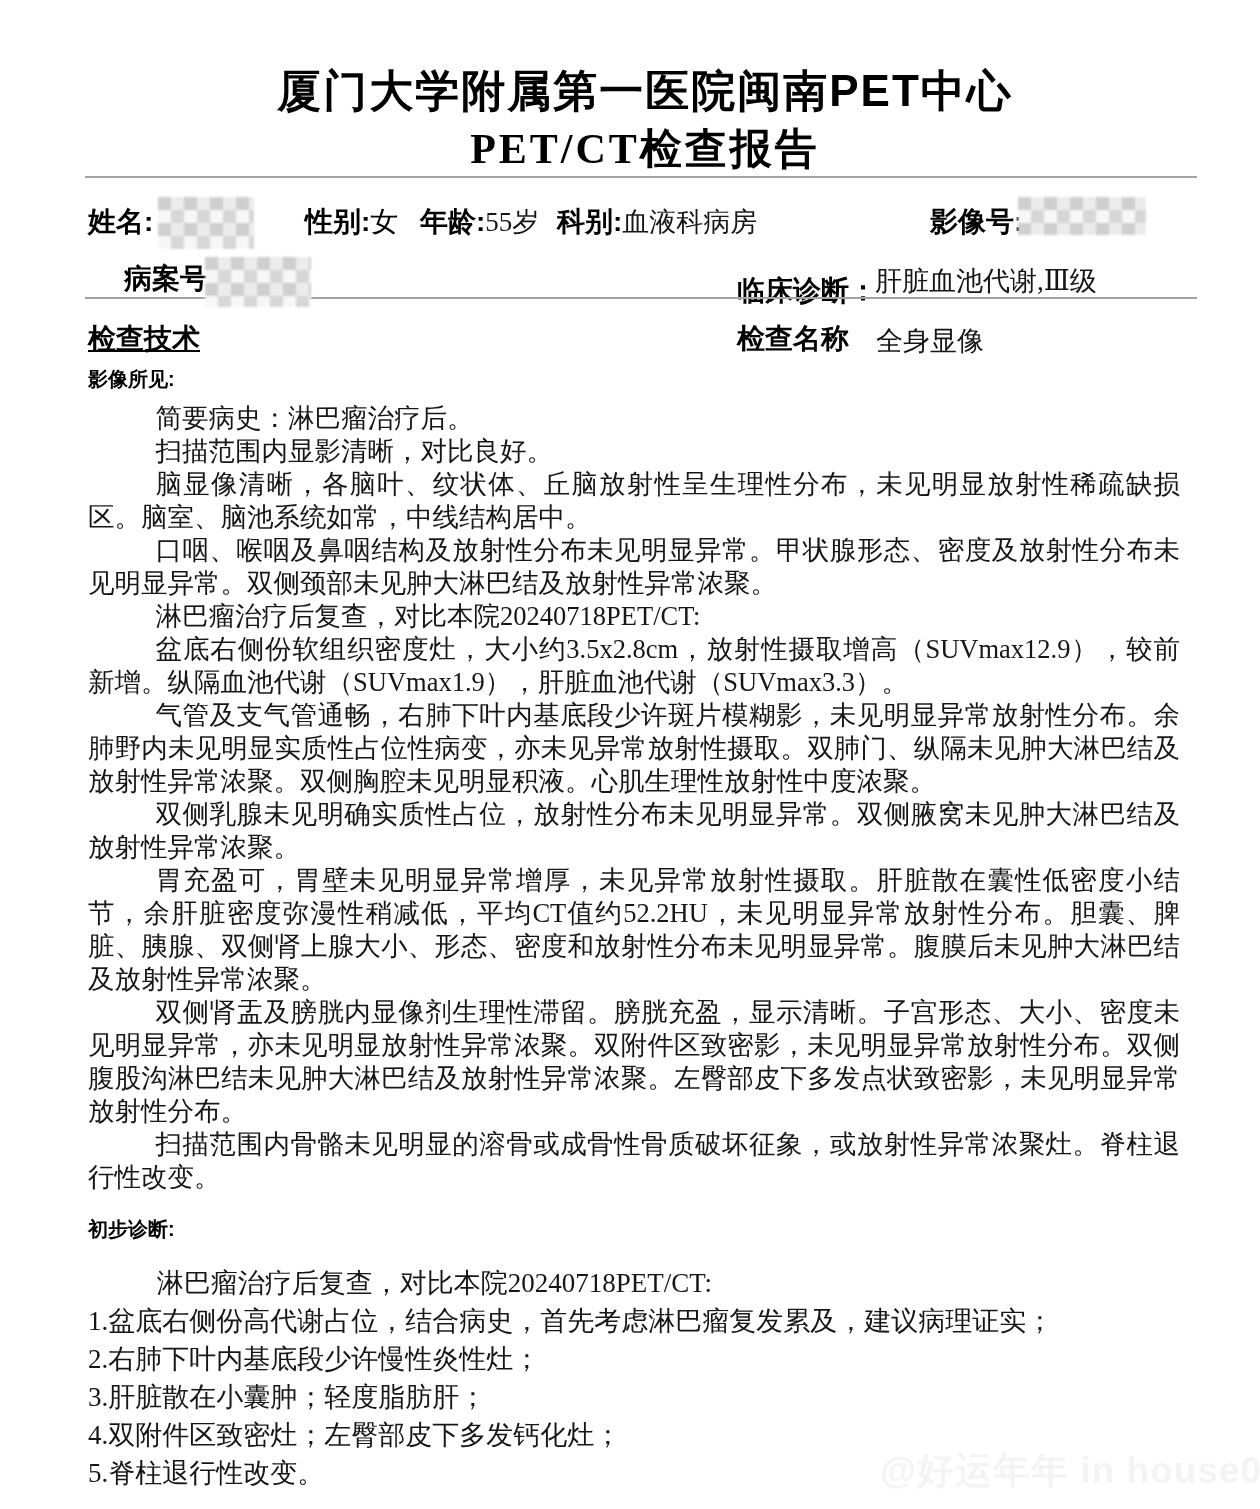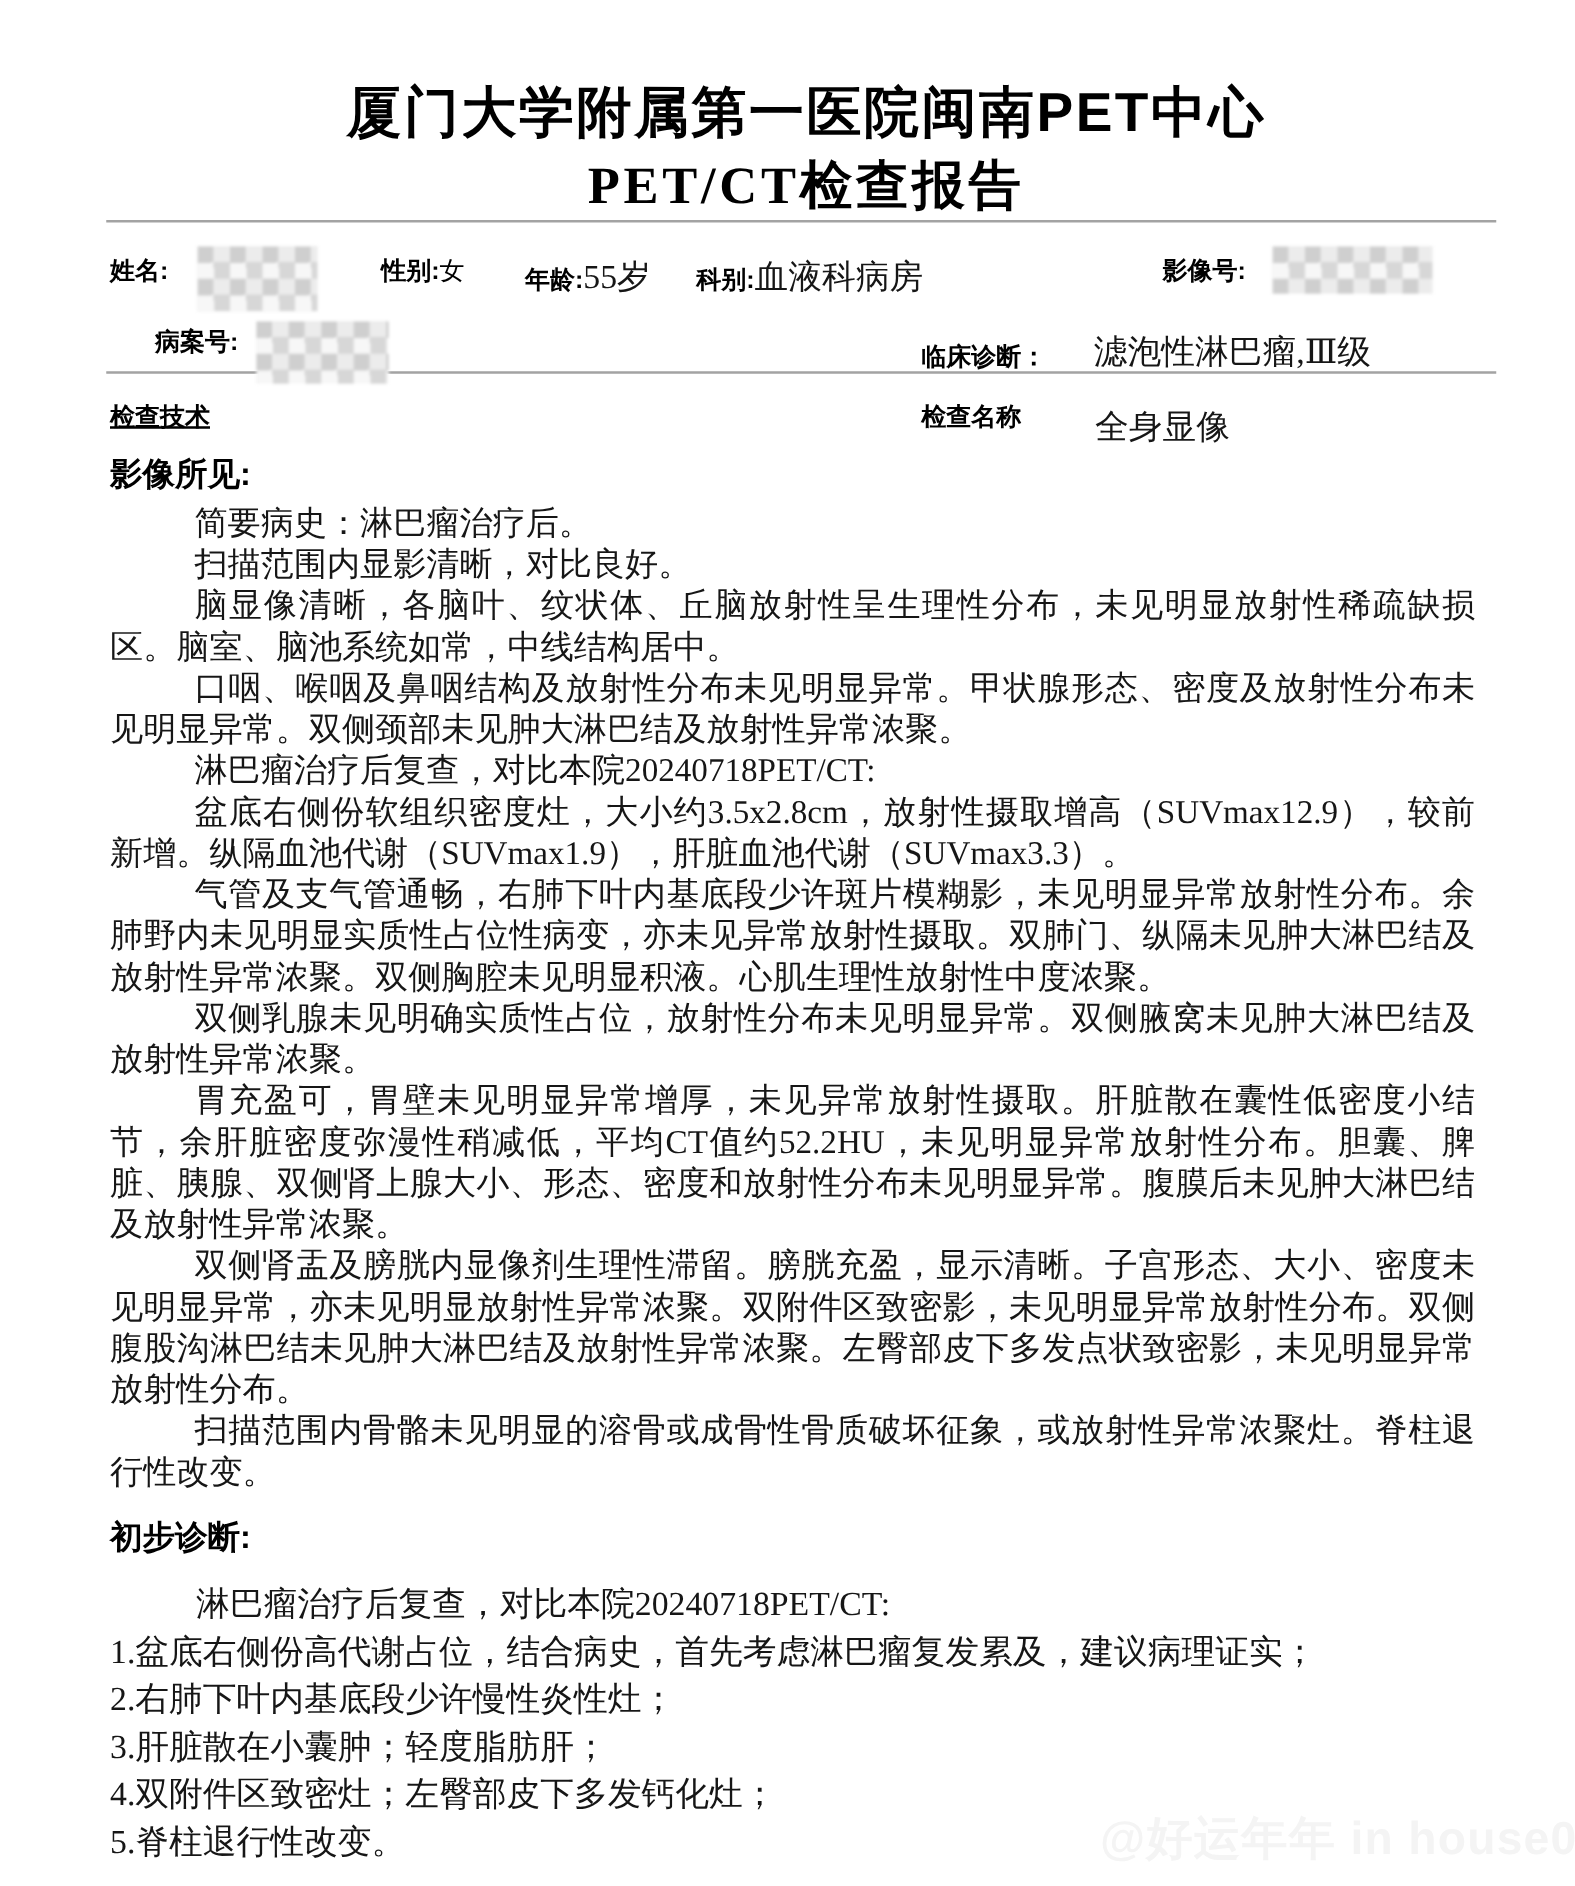--- a/index.html
+++ b/index.html
@@ -32,21 +32,21 @@
   }
   .rule{
     position:absolute; left:85px; width:1112px; height:0;
     border:none; border-top:2px solid #a3a3a3; margin:0;
   }
   .rule1{top:176px;}
   .rule2{top:297px;}
   
   .label{
     font-family:"Liberation Sans","DejaVu Sans",sans-serif;
-    font-weight:bold; font-size:20px; color:#000;
+    font-weight:bold; font-size:28px; color:#000;
     white-space:nowrap;
   }
   .value{
     font-family:"Liberation Serif","DejaVu Serif",serif;
     font-weight:normal; font-size:27px; color:#161616;
     white-space:nowrap;
   }
   .abs{position:absolute;}
   .mosaic{
     position:absolute; z-index:3;
@@ -56,21 +56,21 @@
     filter:blur(1.2px);
   }
   
   .content{
     position:absolute; top:318px; left:88px; width:1092px;
   }
   .exam-row{position:relative; height:42px;}
   .exam-name-value{position:absolute; left:788px; top:5px;}
   .section-heading{
     font-family:"Liberation Sans","DejaVu Sans",sans-serif;
-    font-weight:bold; font-size:26px; color:#000;
+    font-weight:bold; font-size:20px; color:#000;
     margin:0; line-height:38px;
   }
   .findings-body{margin-top:4px;}
   .findings-body p{
     margin:0;
     font-size:26.5px;
     line-height:33px;
     text-indent:2.55em;
     text-align:justify;
     color:#161616;
@@ -117,21 +117,21 @@
     <span class="label">科别:</span><span class="value">血液科病房</span>
   </div>
 
   <div class="abs label" style="left:930px; top:203px;">影像号:</div>
   <div class="mosaic" style="left:1018px; top:197px; width:128px; height:38px;"></div>
 
   <div class="abs label" style="left:88px; top:260px;margin-left:36px;">病案号:</div>
   <div class="mosaic" style="left:205px; top:257px; width:106px; height:50px;"></div>
 
   <div class="abs label" style="left:737px; top:272px;">临床诊断：</div>
-  <div class="abs value" style="left:875px; top:263px;">滤泡性淋巴瘤,Ⅲ级</div>
+  <div class="abs value" style="left:875px; top:263px;">肝脏血池代谢,Ⅲ级</div>
 
   <hr class="rule rule2">
 
   <div class="content">
 
     <div class="exam-row">
       <span class="label abs" style="left:0; top:2px;text-decoration:underline;">检查技术</span>
       <span class="label abs" style="left:649px; top:2px;">检查名称</span>
       <span class="value exam-name-value">全身显像</span>
     </div>

